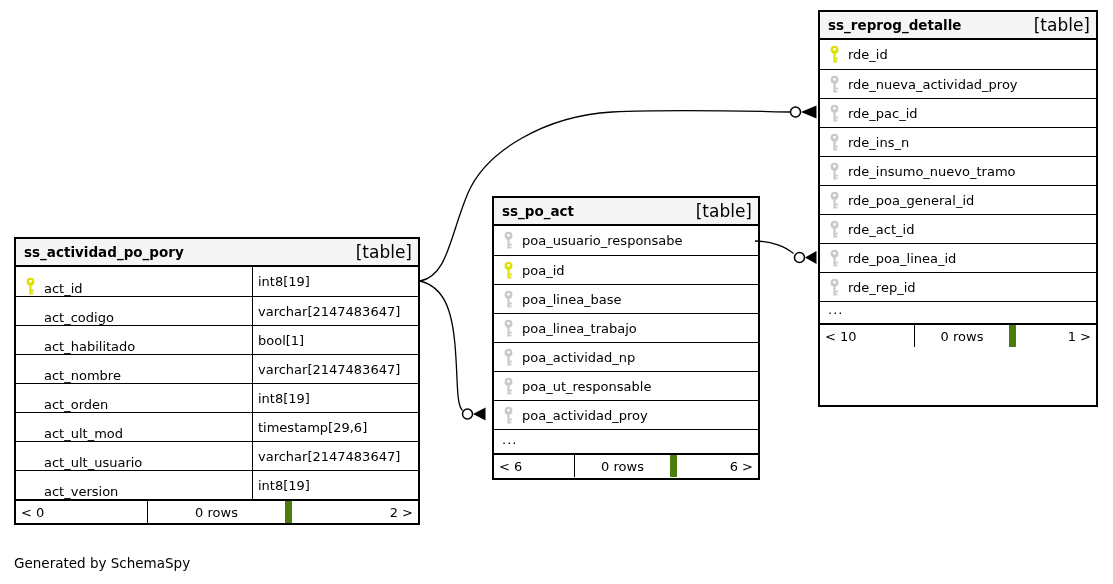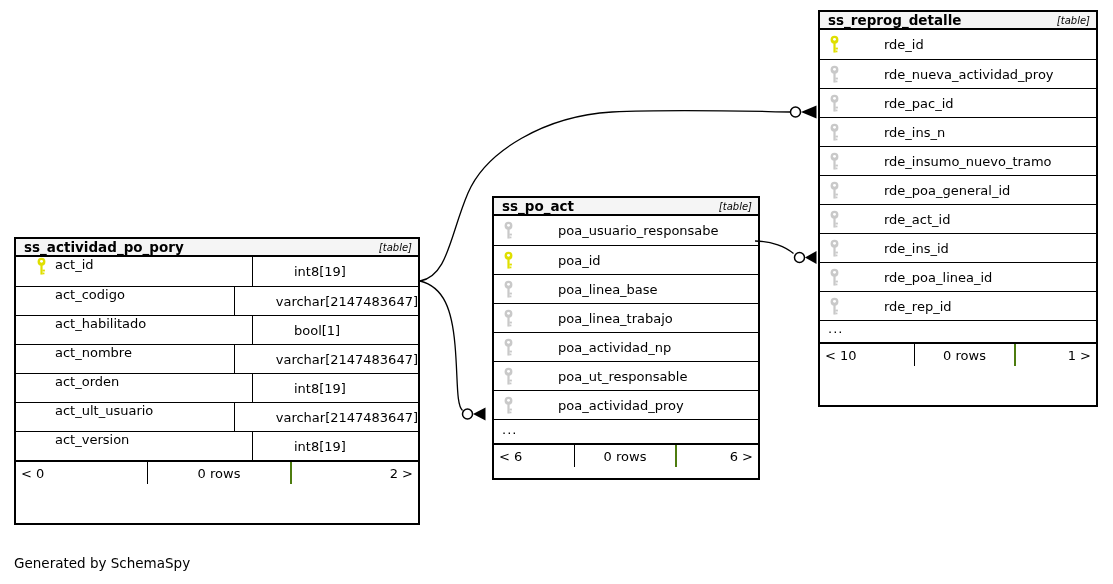--- a/index.html
+++ b/index.html
@@ -6,53 +6,52 @@
   body {
     width:1113px; height:584px; position:relative; background:#ffffff;
     font-family:"DejaVu Sans","Liberation Sans",sans-serif; color:#000;
     overflow:hidden;
   }
   .tbl {
     position:absolute; background:#fff; border:2px solid #000;
     box-sizing:border-box; font-size:13px;
   }
   .tbl-header {
-    height:18px; background:#f5f5f5; border-bottom:2px solid #000;
+    height:28px; background:#f5f5f5; border-bottom:2px solid #000;
     display:flex; justify-content:space-between; align-items:center;
     padding:0 6px 0 8px; box-sizing:border-box;
   }
   .tbl-title { font-weight:bold; font-size:13.5px; white-space:nowrap; }
-  .tbl-tag   { font-size:10px; white-space:nowrap;font-style:italic; }
+  .tbl-tag   { font-size:17px; white-space:nowrap; }
   .rows .row {
     height:29px; display:flex; align-items:center;
-    box-sizing:border-box; border-top:1px solid #000; white-space:nowrap;gap:36px;
+    box-sizing:border-box; border-top:1px solid #000; white-space:nowrap;
   }
   .rows .row:first-child { border-top:none; }
   .key { width:11px; height:19px; margin:0 8px 0 9px; flex:0 0 auto; }
   .key.pk { color:#dfdf00; }
   .key.fk { color:#c9c9c9; }
   .cell-name {
-    display:flex; align-items:flex-start; height:100%;
+    display:flex; align-items:flex-end; height:100%;
     box-sizing:border-box;
-    padding-left:11px;
   }
   .two-col .cell-name { width:237px; border-right:1px solid #000; }
   .cell-type { padding-left:5px; }
   .ellipsis-row {
     height:24px; box-sizing:border-box; border-top:1px solid #000;
     display:flex; align-items:flex-end; padding:0 0 6px 8px;
     font-size:13px; letter-spacing:1px;
   }
   .tbl-footer {
     height:24px; border-top:2px solid #000; display:flex;
     box-sizing:border-box; font-size:13px;
   }
   .tf-cell { display:flex; align-items:center; box-sizing:border-box; height:100%;text-align:right; }
   .tf-prev { justify-content:flex-start; padding-left:5px; }
-  .tf-rows { justify-content:center; border-left:1px solid #000; border-right:2px solid #4d7c0f; }
+  .tf-rows { justify-content:center; border-left:1px solid #000; border-right:7px solid #4d7c0f; }
   .tf-next { justify-content:flex-end; padding-right:5px; flex:1 1 auto; }
 
   #tbl-left  { left:14px;  top:237px; width:406px; height:288px; }
   #tbl-left  .tf-prev { width:131px; } #tbl-left .tf-rows { width:145px; }
   #tbl-mid   { left:492px; top:196px; width:268px; height:284px; }
   #tbl-mid   .tf-prev { width:80px; }  #tbl-mid .tf-rows { width:103px; }
   #tbl-right { left:818px; top:10px;  width:280px; height:397px; }
   #tbl-right .tf-prev { width:94px; }  #tbl-right .tf-rows { width:102px; }
   #tbl-right .rows .row { height:29px; }
   #tbl-right .ellipsis-row { height:22px; }
@@ -120,20 +119,27 @@
     <div class="row">
       <span class="cell-name">
           <svg class="key pk" style="visibility:hidden" width="11" height="19" viewBox="0 0 12 20"></svg>
           <span>act_orden</span>
         </span>
       <span class="cell-type">int8[19]</span>
     </div>
     <div class="row">
       <span class="cell-name">
           <svg class="key pk" style="visibility:hidden" width="11" height="19" viewBox="0 0 12 20"></svg>
+          <span>act_ult_mod</span>
+        </span>
+      <span class="cell-type">timestamp[29,6]</span>
+    </div>
+    <div class="row">
+      <span class="cell-name">
+          <svg class="key pk" style="visibility:hidden" width="11" height="19" viewBox="0 0 12 20"></svg>
           <span>act_ult_usuario</span>
         </span>
       <span class="cell-type">varchar[2147483647]</span>
     </div>
     <div class="row">
       <span class="cell-name">
           <svg class="key pk" style="visibility:hidden" width="11" height="19" viewBox="0 0 12 20"></svg>
           <span>act_version</span>
         </span>
       <span class="cell-type">int8[19]</span>
@@ -243,26 +249,20 @@
         <svg class="key fk" width="11" height="19" viewBox="0 0 12 20">
           <use href="#keyicon" xlink:href="#keyicon"></use>
         </svg>
         <span>rde_poa_general_id</span>
       </div>
     <div class="row">
         <svg class="key fk" width="11" height="19" viewBox="0 0 12 20">
           <use href="#keyicon" xlink:href="#keyicon"></use>
         </svg>
         <span>rde_act_id</span>
-      </div>
-    <div class="row">
-        <svg class="key fk" width="11" height="19" viewBox="0 0 12 20">
-          <use href="#keyicon" xlink:href="#keyicon"></use>
-        </svg>
-        <span>rde_ins_id</span>
       </div>
     <div class="row">
         <svg class="key fk" width="11" height="19" viewBox="0 0 12 20">
           <use href="#keyicon" xlink:href="#keyicon"></use>
         </svg>
         <span>rde_poa_linea_id</span>
       </div>
     <div class="row">
         <svg class="key fk" width="11" height="19" viewBox="0 0 12 20">
           <use href="#keyicon" xlink:href="#keyicon"></use>

